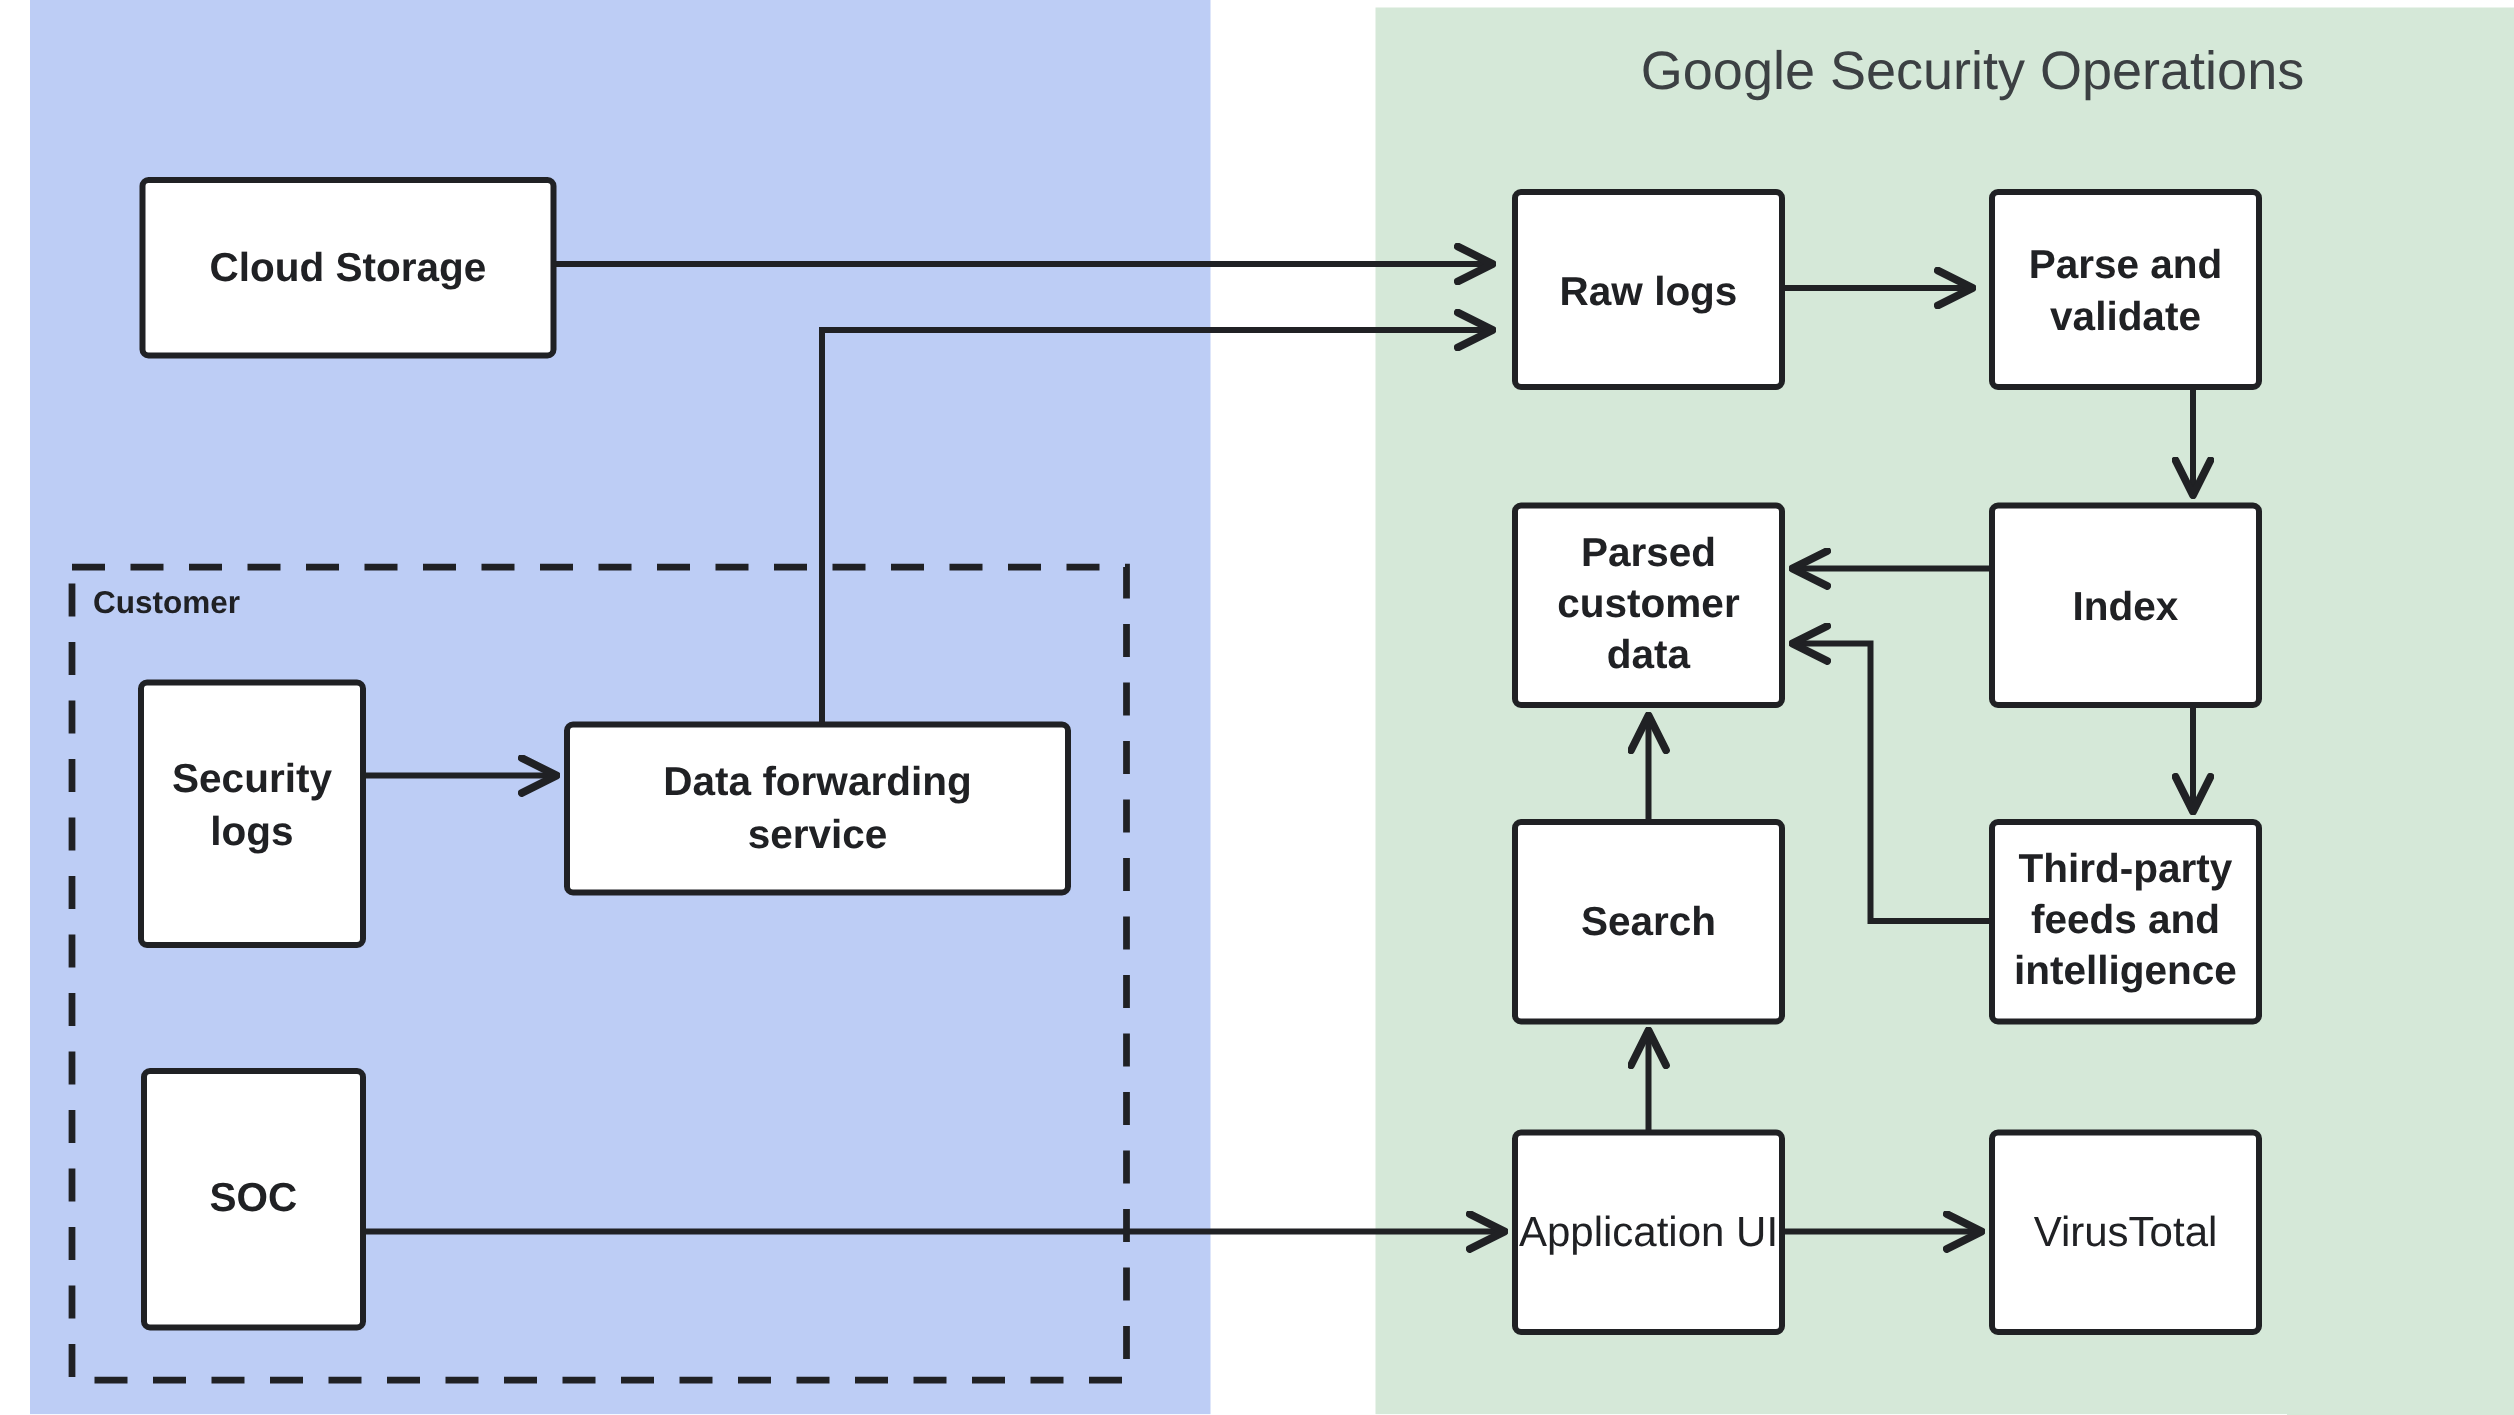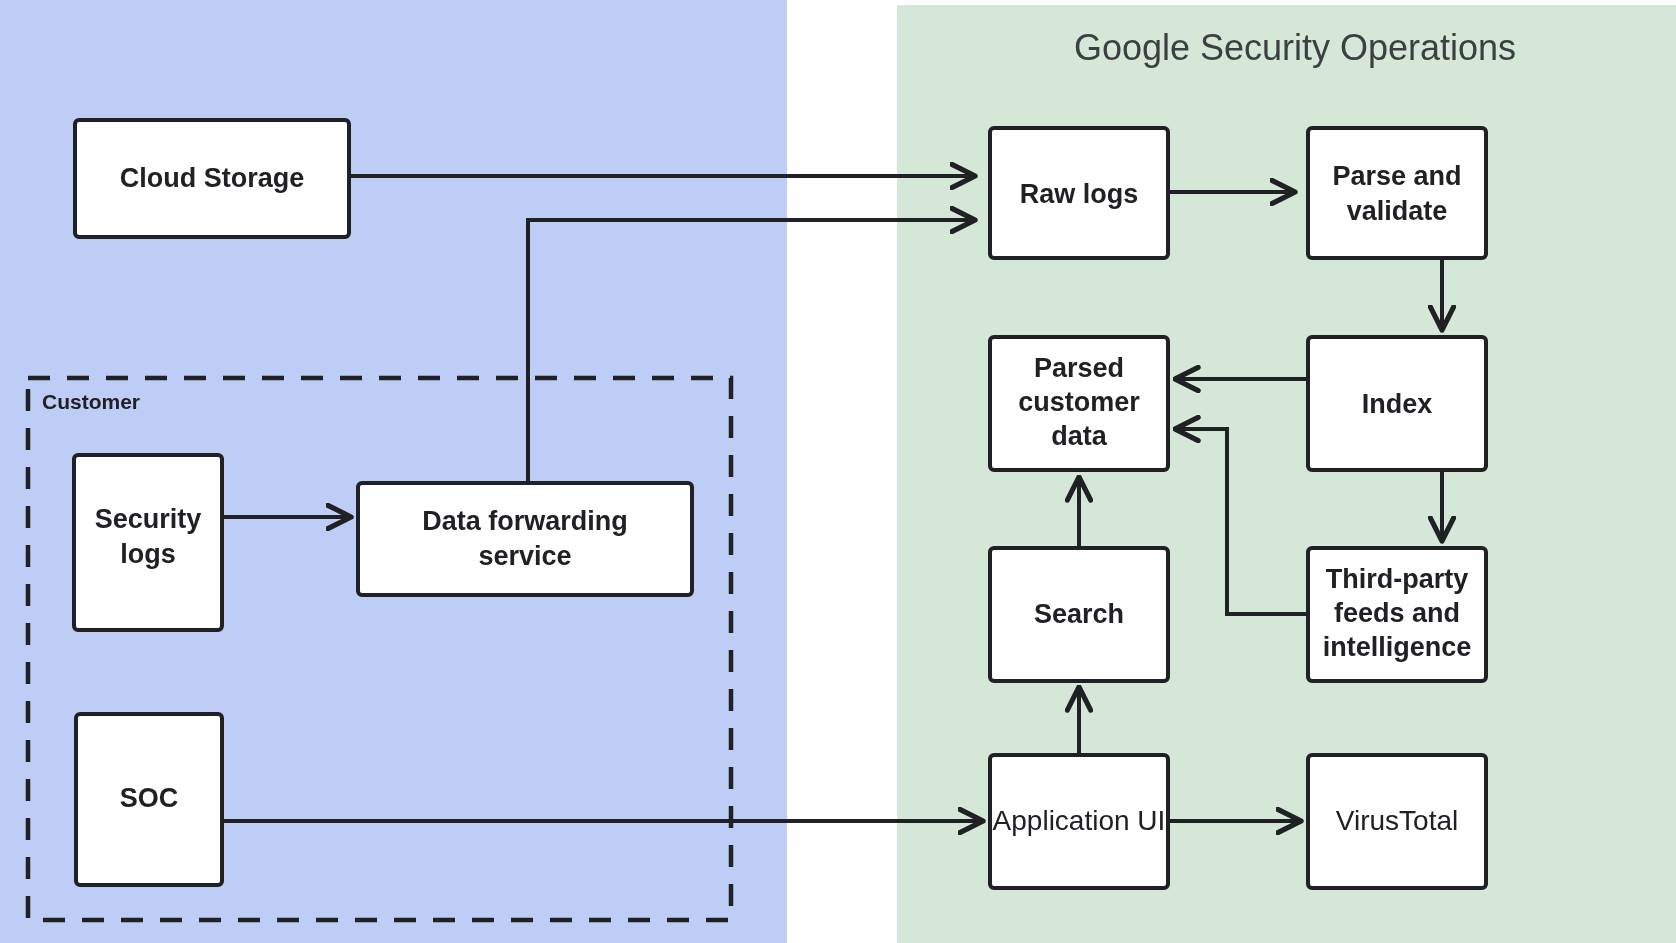--- a/index.html
+++ b/index.html
@@ -10,20 +10,21 @@
   body {
     width: 1676px;
     height: 943px;
     font-family: "Liberation Sans", sans-serif;
     overflow: hidden;
   }
   #diagram-root {
     position: relative;
     width: 1404px;
     height: 943px;
+    padding-left: 20px;
   }
   svg.diagram {
     display: block;
     width: 1676px;
     height: 943px;
   }
   .panel-blue { fill: #bdcdf5; }
   .panel-green { fill: #d5e8d8; }
   .node-box {
     fill: #ffffff;

